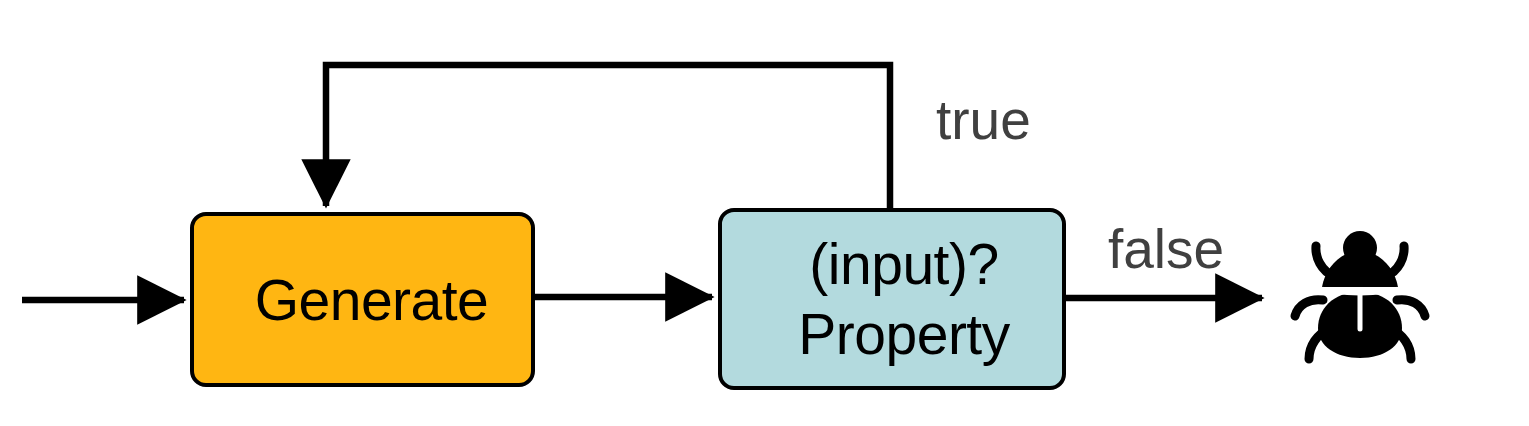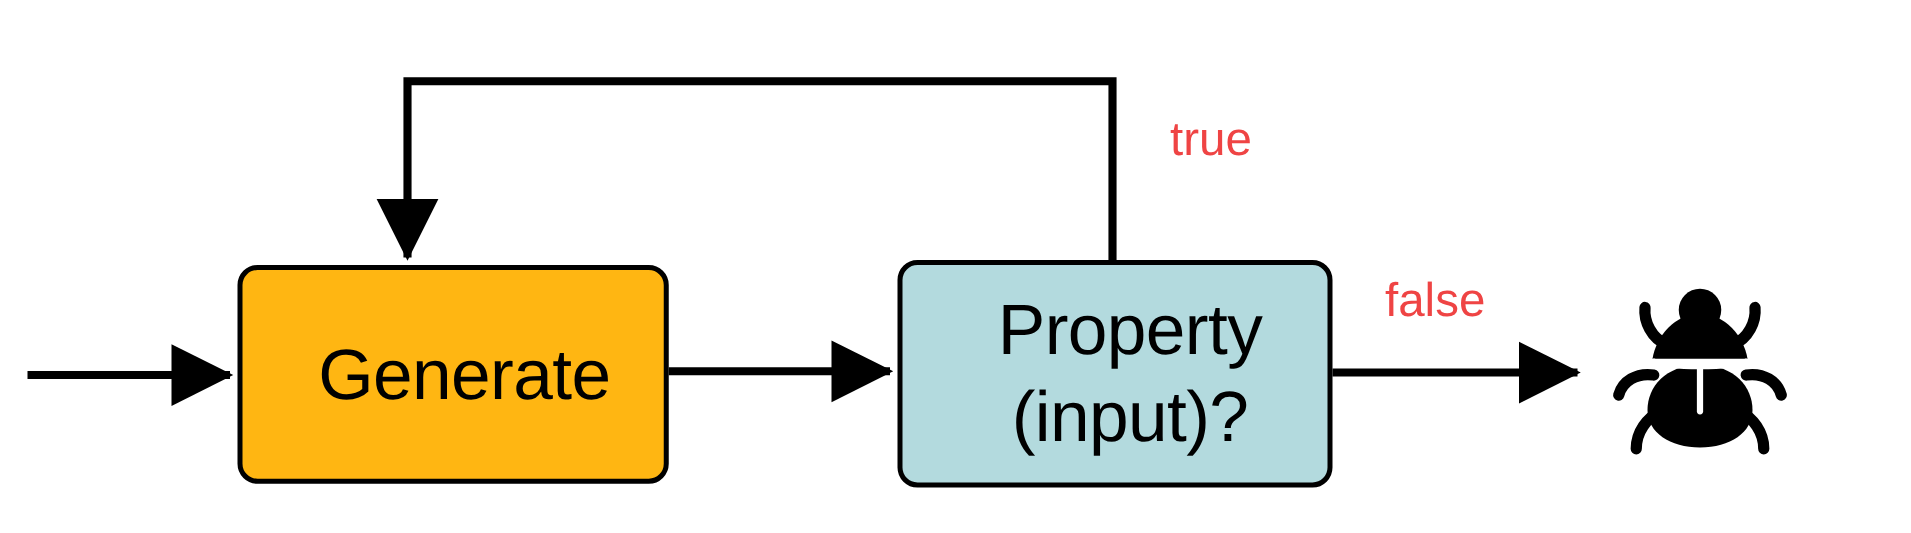--- a/index.html
+++ b/index.html
@@ -52,23 +52,23 @@
   #node-property {
     left: 718px;
     top: 208px;
     width: 348px;
     height: 182px;
     background: #B3DADE;
     padding-left: 24px;
   }
   .edge-label {
     position: absolute;
-    font-size: 38px;
+    font-size: 55px;
     line-height: 1;
-    color: #ef4444;
+    color: #404040;
     white-space: pre;
   }
   #label-true {
     left: 936px;
     top: 93px;
   }
   #label-false {
     left: 1108px;
     top: 222px;
   }
@@ -104,22 +104,22 @@
     <path d="M 890 208 L 890 65 L 326 65 L 326 206" fill="none" stroke="#000000" stroke-width="6.5" stroke-linejoin="miter" marker-end="url(#arrowhead)"></path>
 
     <line x1="1066" y1="298" x2="1262" y2="298" stroke="#000000" stroke-width="6.5" marker-end="url(#arrowhead)"></line>
   </svg>
 
   <div class="node-box" id="node-generate">
     <span class="node-line">Generate</span>
   </div>
 
   <div class="node-box" id="node-property">
+    <span class="node-line">(input)?</span>
     <span class="node-line">Property</span>
-    <span class="node-line">(input)?</span>
   </div>
 
   <span class="edge-label" id="label-true">true</span>
 
   <span class="edge-label" id="label-false">false</span>
 
   <div id="bug-icon-wrap">
     <svg viewBox="0 0 144 136">
       <g fill="none" stroke="#000000" stroke-width="9" stroke-linecap="round">
 

